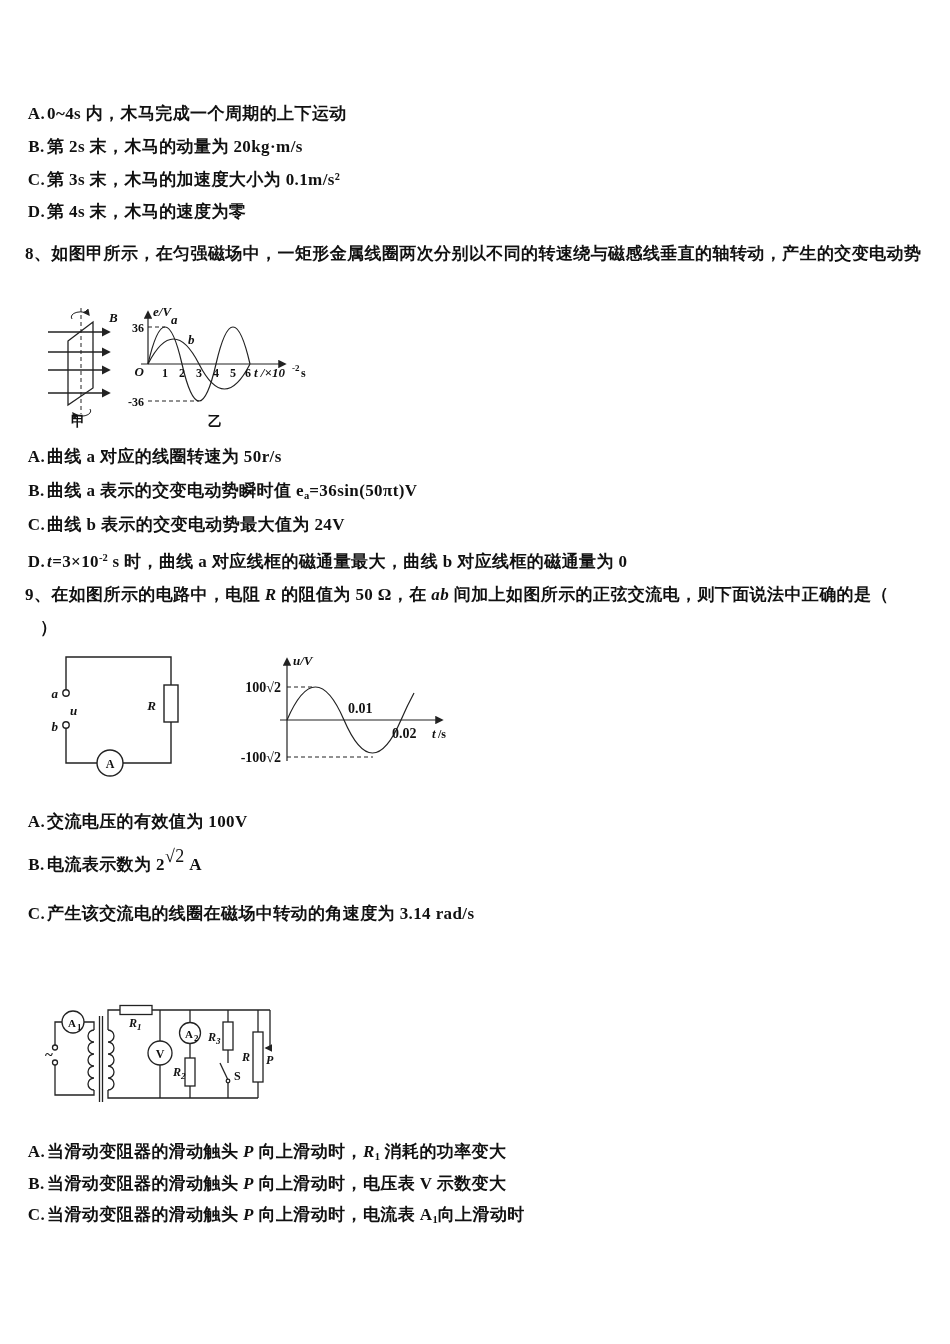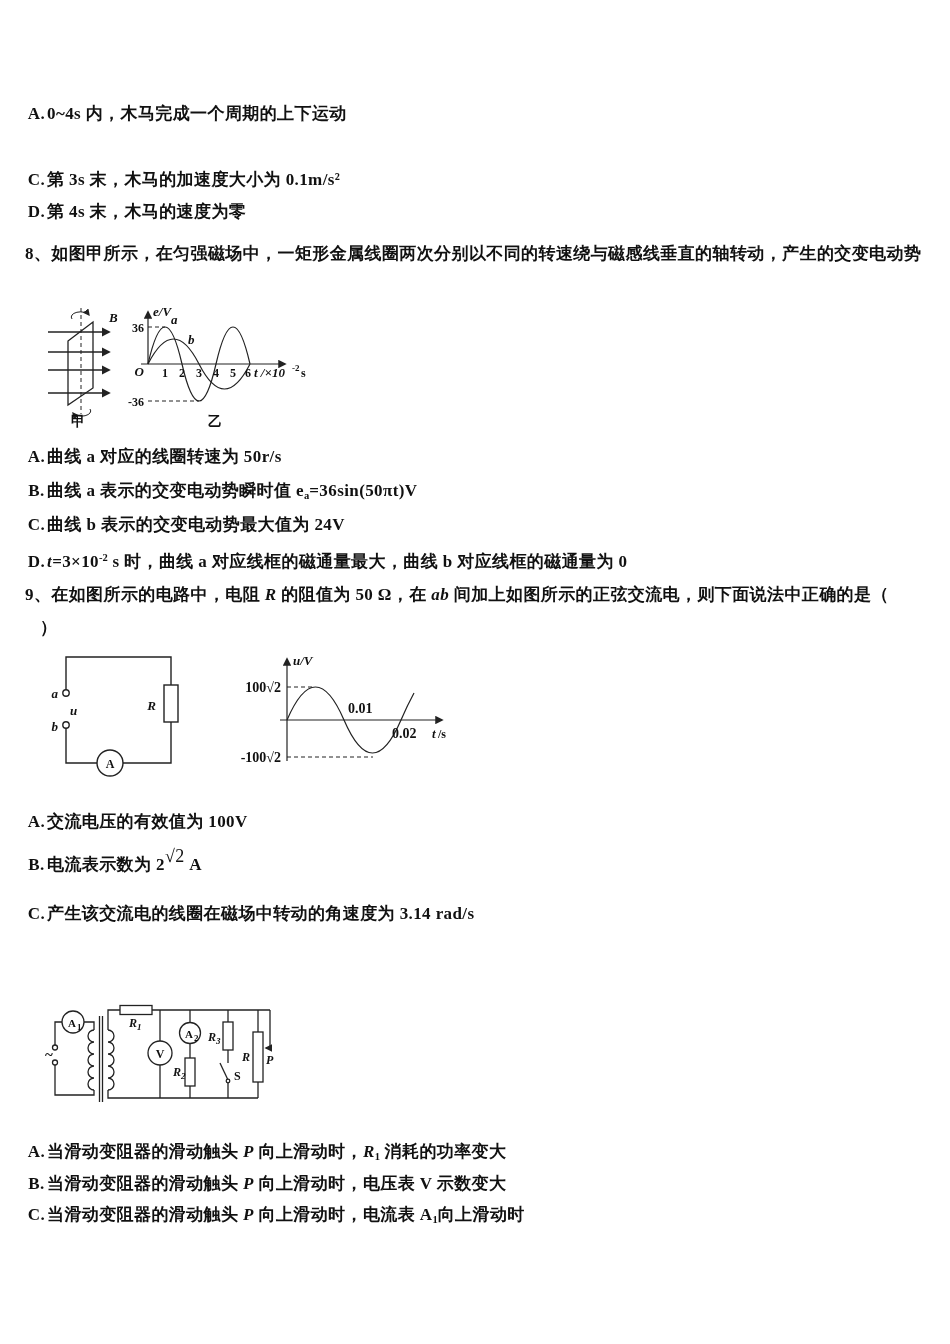--- a/index.html
+++ b/index.html
@@ -20,20 +20,21 @@
   .t-sub{font-size:9px;font-style:italic;font-weight:700;}
   .t-cjk{font-size:14px;font-weight:700;}
   .t-sm{font-size:9px;font-weight:700;}
 </style>
 </head>
 <body>
 
 <div class="page">
 
   <div class="line opt" style="top:103px"><span class="opt-label">A.</span><span>0~4s 内，木马完成一个周期的上下运动</span></div>
+  <div class="line opt" style="top:136px"><span class="opt-label">B.</span><span>第 2s 末，木马的动量为 20kg·m/s</span></div>
   <div class="line opt" style="top:169px"><span class="opt-label">C.</span><span>第 3s 末，木马的加速度大小为 0.1m/s²</span></div>
   <div class="line opt" style="top:201px"><span class="opt-label">D.</span><span>第 4s 末，木马的速度为零</span></div>
 
   <div class="line" style="top:243px">8、如图甲所示，在匀强磁场中，一矩形金属线圈两次分别以不同的转速绕与磁感线垂直的轴转动，产生的交变电动势</div>
 
   <svg class="fig" style="left:45px;top:302px" width="300" height="132" viewBox="0 0 300 132">
     <defs>
       <marker id="m8" viewBox="0 0 10 10" refX="8" refY="5" markerWidth="7" markerHeight="7" orient="auto-start-reverse">
         <path d="M0,0L10,5L0,10z" fill="#222"></path>
       </marker>

